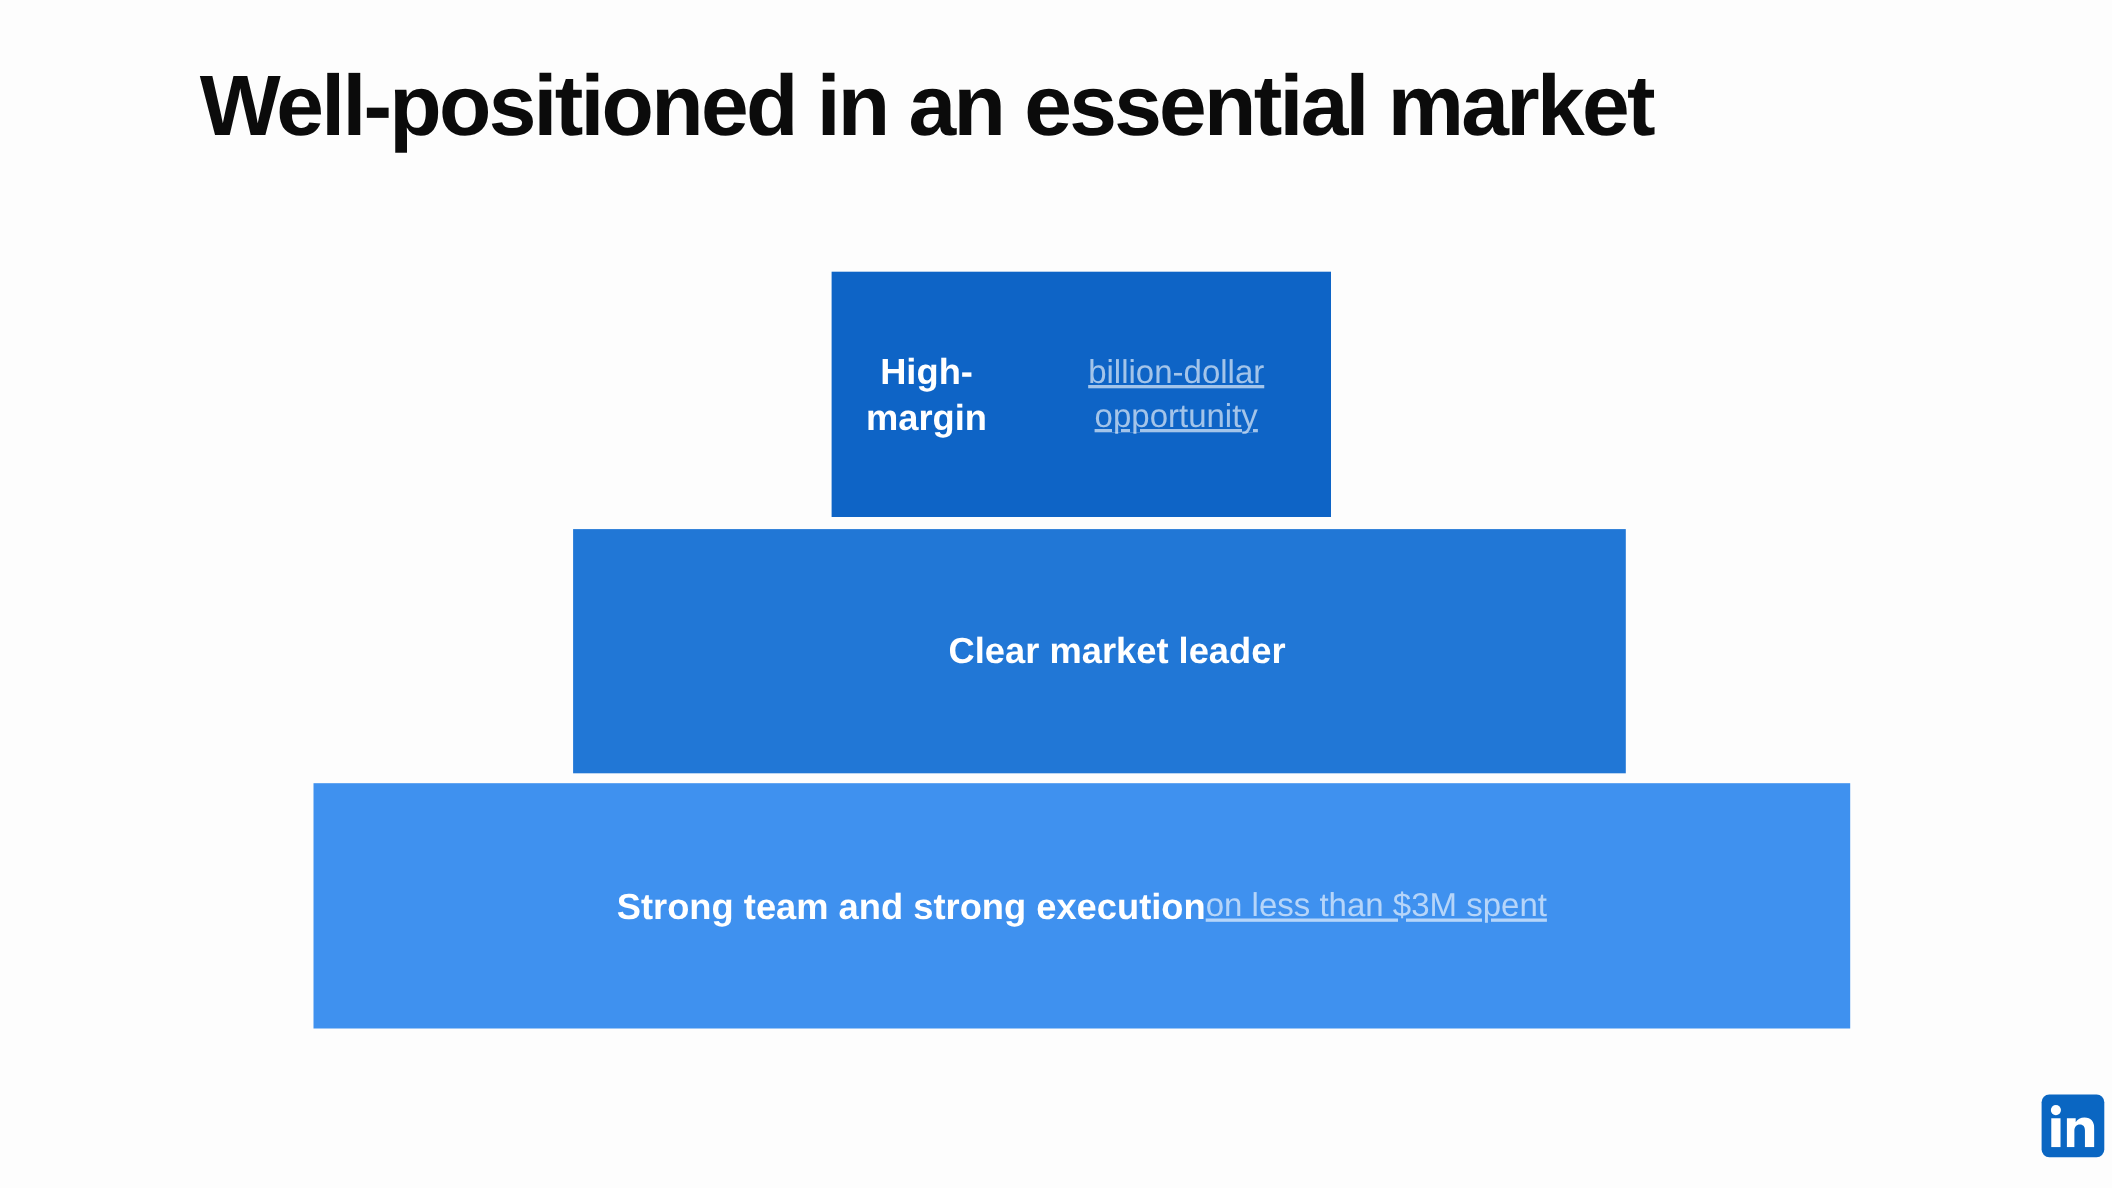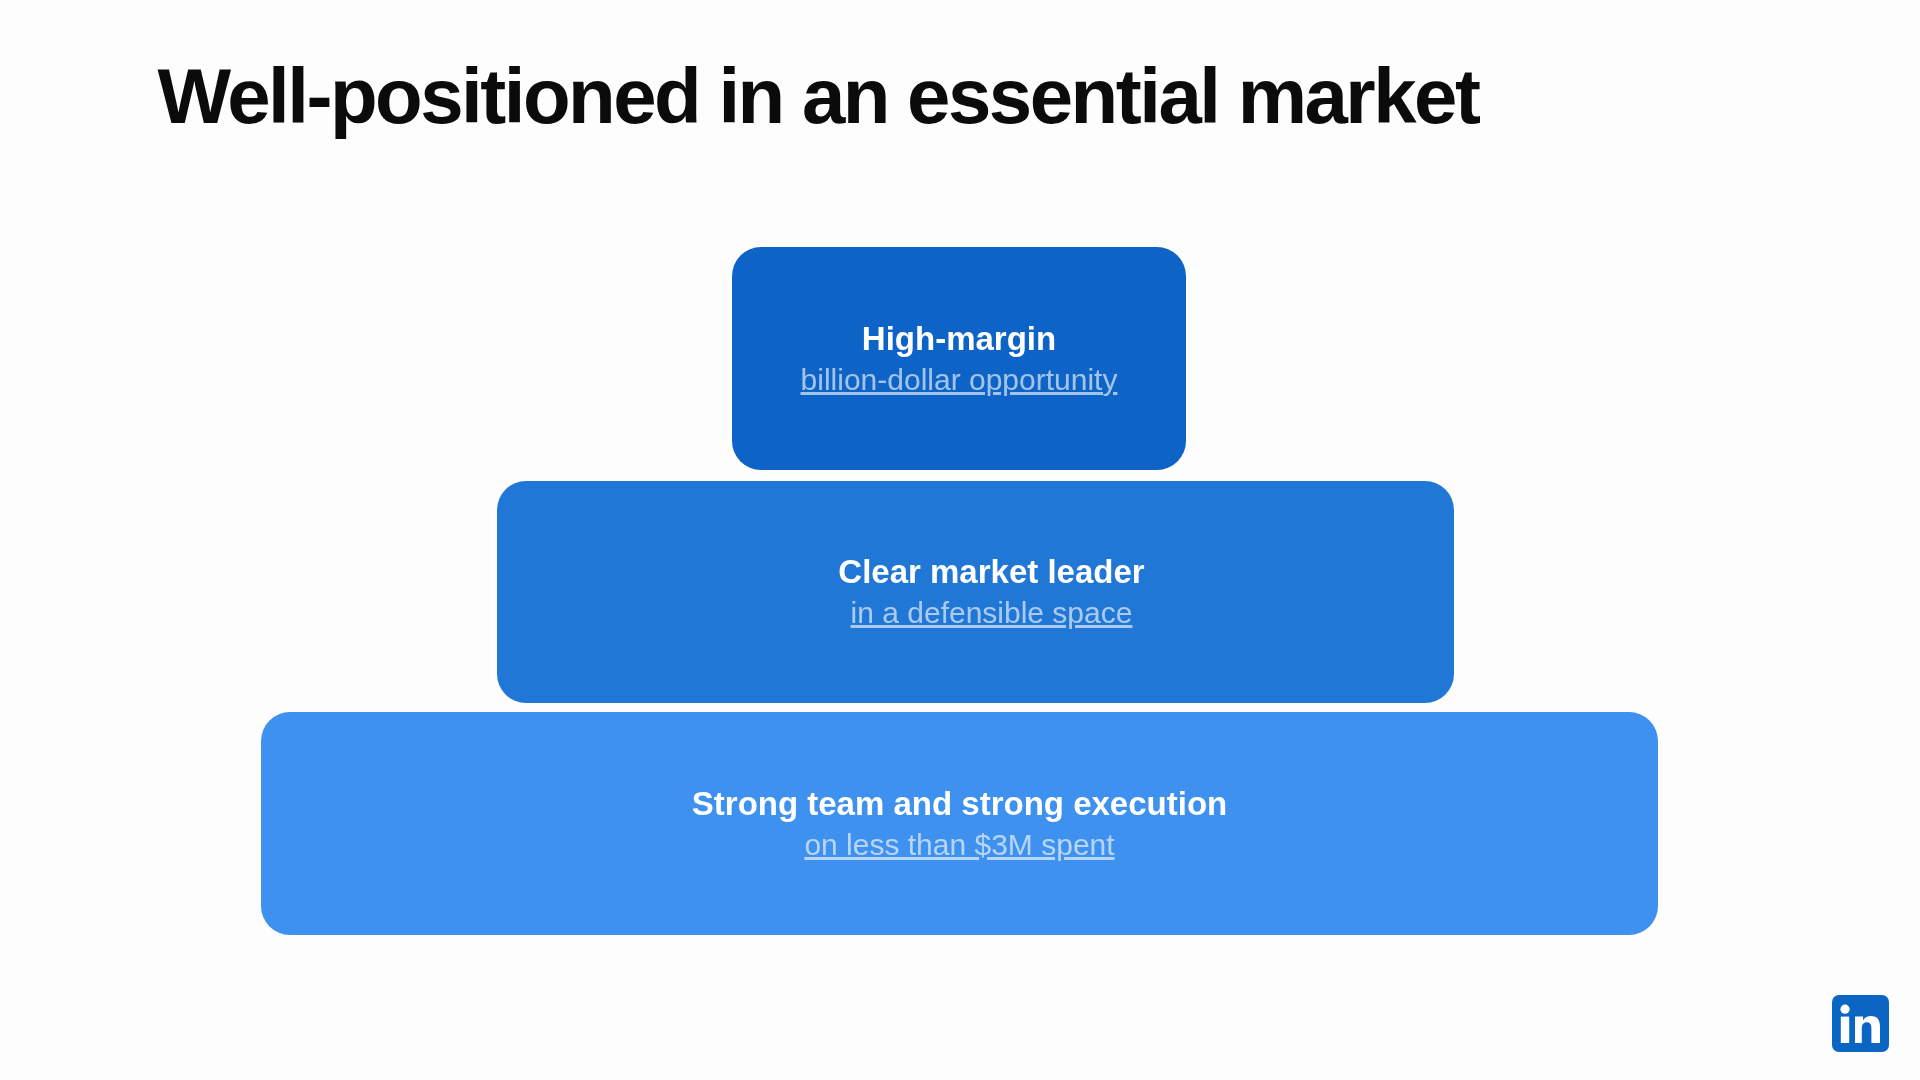--- a/index.html
+++ b/index.html
@@ -8,42 +8,42 @@
     width: 1920px;
     height: 1080px;
     overflow: hidden;
     background: #fdfdfd;
     font-family: "Liberation Sans", sans-serif;
   }
   .slide {
     position: relative;
     width: 1636px;
     height: 1080px;
+    margin-left: 24px;
   }
   .slide-title {
     position: absolute;
     top: 57px;
     left: 0;
     width: 100%;
     margin: 0;
     text-align: center;
     font-size: 78px;
     line-height: 78px;
     font-weight: 800;
     letter-spacing: -2.5px;
     color: #0b0b0b;
   }
   .tier {
     position: absolute;
     display: flex;
-    flex-direction: column;
+    flex-direction: row;
     justify-content: center;
     align-items: center;
     text-align: center;
-    border-radius: 29px;
   }
   .tier-top    { left: 732px; top: 247px; width: 454px;  height: 223px; }
   .tier-middle { left: 497px; top: 481px; width: 925px;  height: 222px; padding-left: 32px; }
   .tier-bottom { left: 261px; top: 712px; width: 1397px; height: 223px; }
   .tier-heading {
     font-size: 33px;
     line-height: 42px;
     font-weight: 700;
     color: #ffffff;
   }
@@ -77,21 +77,20 @@
 
   <div class="pyramid">
 
     <div class="tier tier-top" style="background-color: rgb(14, 100, 198);">
       <div class="tier-heading">High-margin</div>
       <div class="tier-subheading">billion-dollar opportunity</div>
     </div>
 
     <div class="tier tier-middle" style="background-color: rgb(33, 119, 214);">
       <div class="tier-heading">Clear market leader</div>
-      <div class="tier-subheading">in a defensible space</div>
     </div>
 
     <div class="tier tier-bottom" style="background-color: rgb(63, 145, 239);">
       <div class="tier-heading">Strong team and strong execution</div>
       <div class="tier-subheading">on less than $3M spent</div>
     </div>
 
   </div>
 
   <div class="linkedin-logo" style="background-color: rgb(10, 102, 194);">

